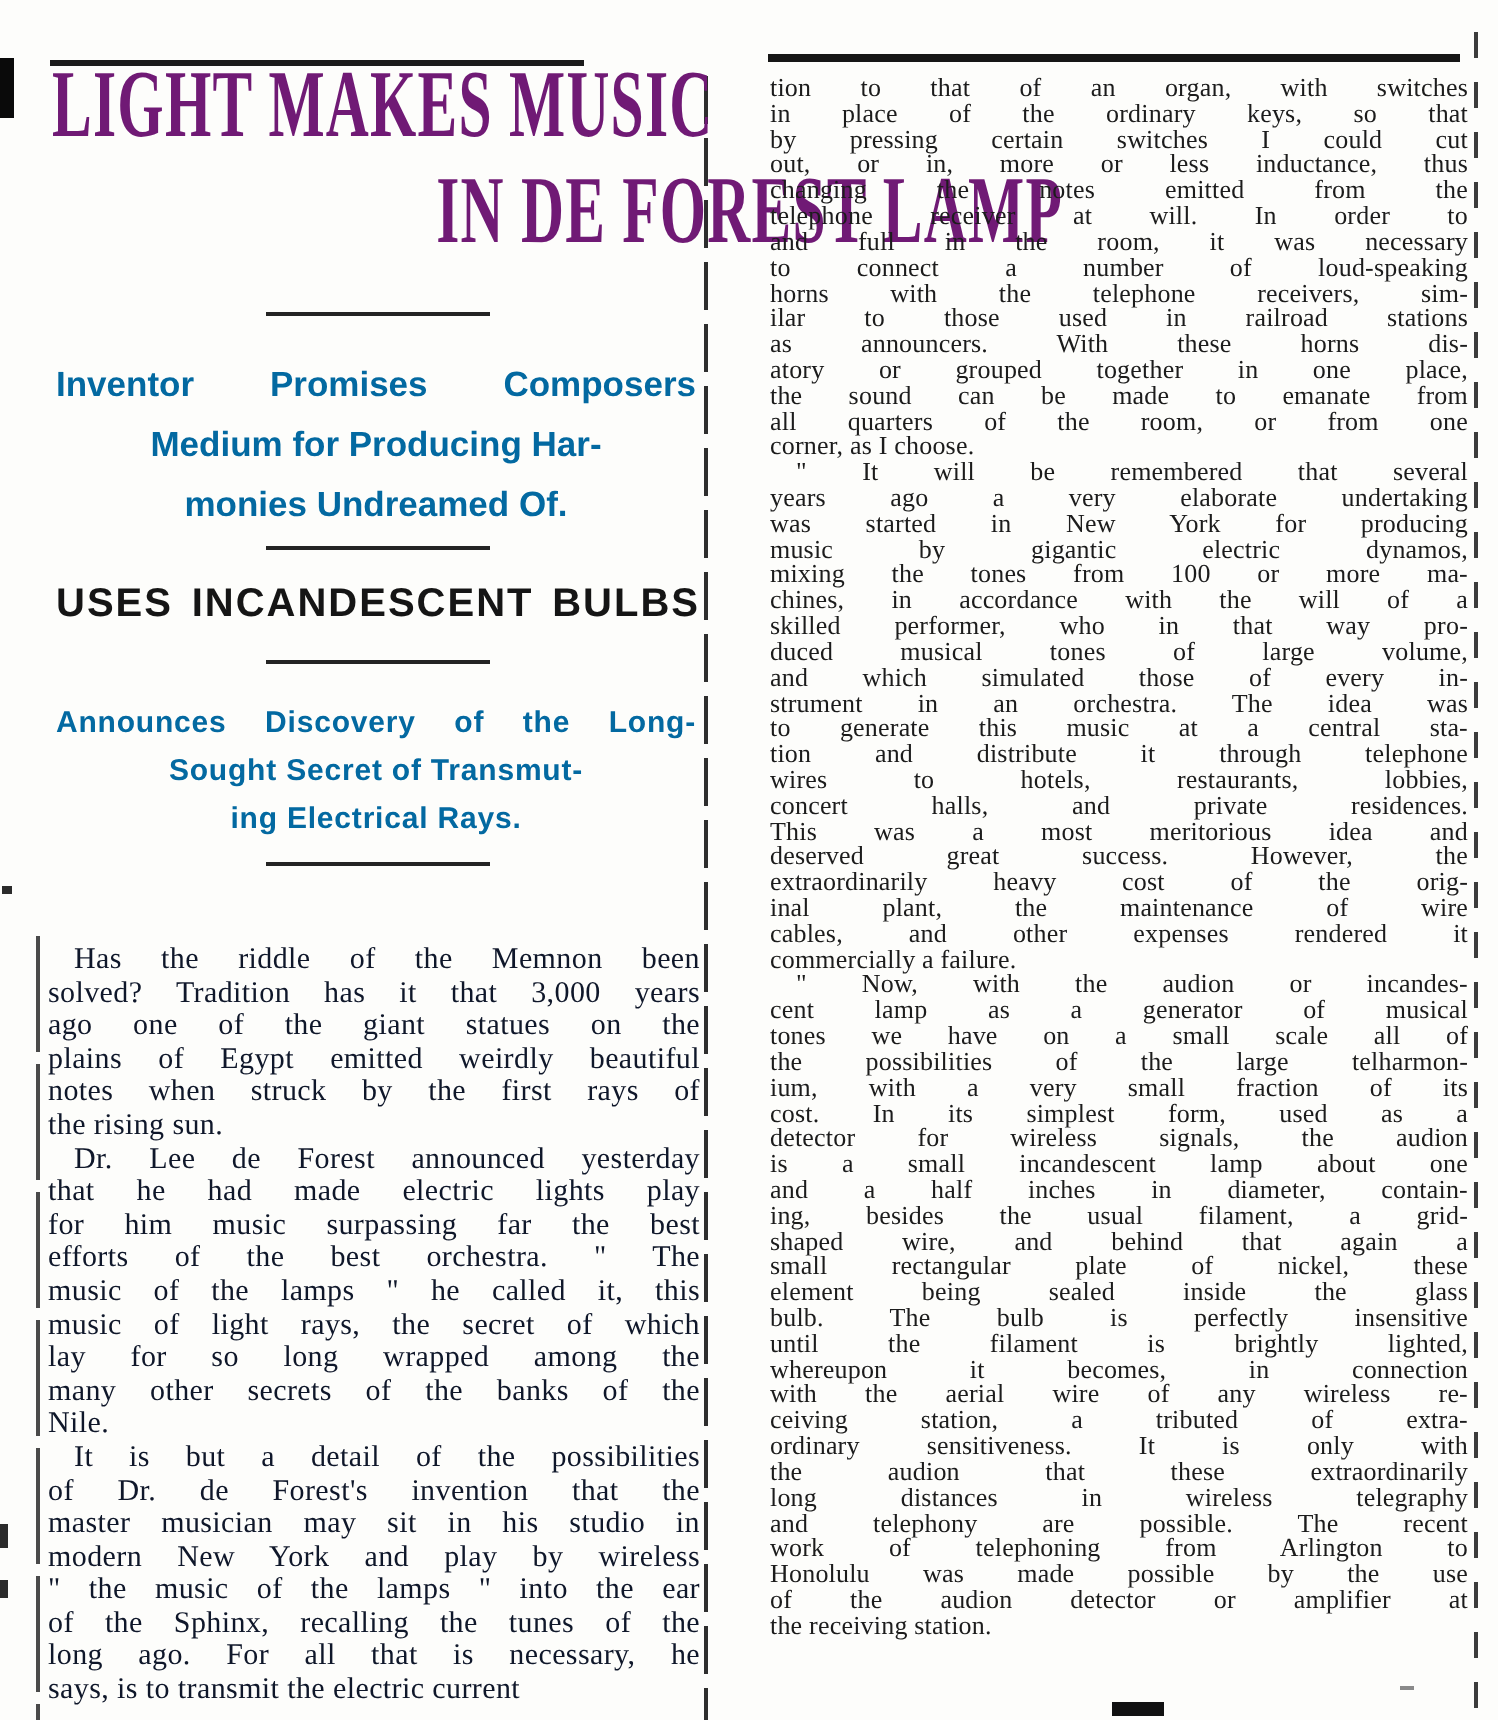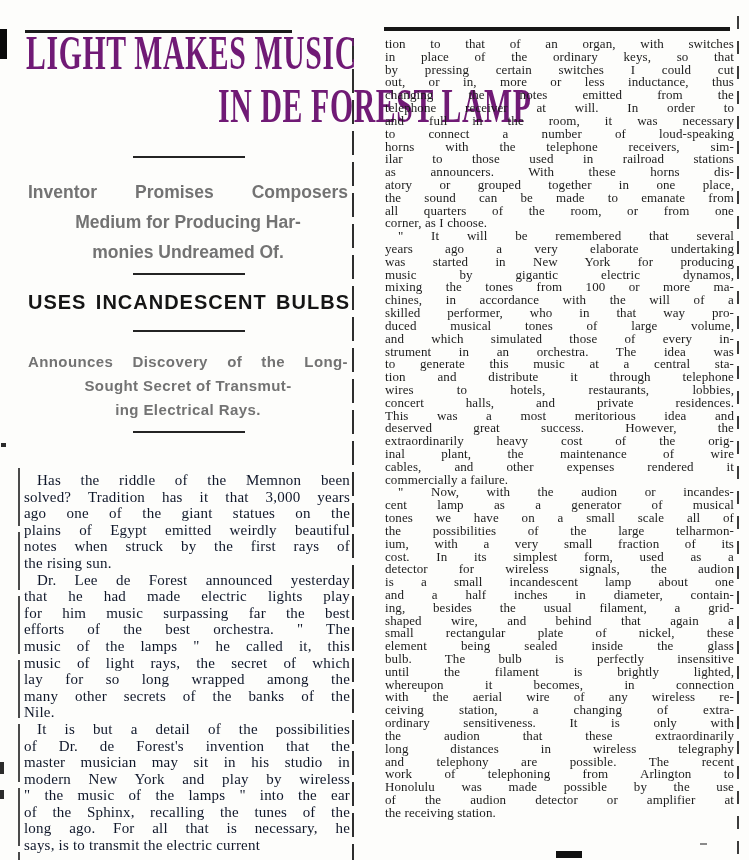--- a/index.html
+++ b/index.html
@@ -33,21 +33,21 @@
   
   .headline{position:absolute;left:26px;top:28px;width:326px;color:#701a75;}
   .hl{font-family:"Liberation Serif",serif;font-weight:700;font-size:48px;line-height:50px;
       letter-spacing:1px;white-space:nowrap;}
   .hl1{text-align:left;}
   .hl1 span{display:inline-block;transform:scaleX(0.62);transform-origin:left center;}
   .hl2{text-align:right;margin-top:3px;}
   .hl2 span{display:inline-block;transform:scaleX(0.62);transform-origin:right center;}
   
   .deck{position:absolute;left:28px;width:320px;font-family:"Liberation Sans",sans-serif;
-        font-weight:700;color:#737373;}
+        font-weight:700;color:#0369a1;}
   .deck-primary{top:177px;font-size:17.5px;}
   .deck-primary .line{line-height:30px;height:30px;}
   .deck-secondary{top:350px;font-size:15px;}
   .deck-secondary .line{line-height:24px;height:24px;letter-spacing:.4px;}
   .deck .line{text-align:center;}
   .deck .line:first-child{text-align:justify;text-align-last:justify;}
   .subhead{position:absolute;left:28px;top:291px;width:322px;
     font-family:"Liberation Sans",sans-serif;font-weight:700;font-size:20px;line-height:22px;
     letter-spacing:1px;color:#151515;text-align:justify;text-align-last:justify;}
   
@@ -193,21 +193,21 @@
         <div class="line">is a small incandescent lamp about one</div>
         <div class="line">and a half inches in diameter, contain-</div>
         <div class="line">ing, besides the usual filament, a grid-</div>
         <div class="line">shaped wire, and behind that again a</div>
         <div class="line">small rectangular plate of nickel, these</div>
         <div class="line">element being sealed inside the glass</div>
         <div class="line">bulb. The bulb is perfectly insensitive</div>
         <div class="line">until the filament is brightly lighted,</div>
         <div class="line">whereupon it becomes, in connection</div>
         <div class="line">with the aerial wire of any wireless re-</div>
-        <div class="line">ceiving station, a changing of extra-</div>
+        <div class="line">ceiving station, a tributed of extra-</div>
         <div class="line">ordinary sensitiveness. It is only with</div>
         <div class="line">the audion that these extraordinarily</div>
         <div class="line">long distances in wireless telegraphy</div>
         <div class="line">and telephony are possible. The recent</div>
         <div class="line">work of telephoning from Arlington to</div>
         <div class="line">Honolulu was made possible by the use</div>
         <div class="line">of the audion detector or amplifier at</div>
         <div class="line last">the receiving station.</div>
       </div>
     </div>

